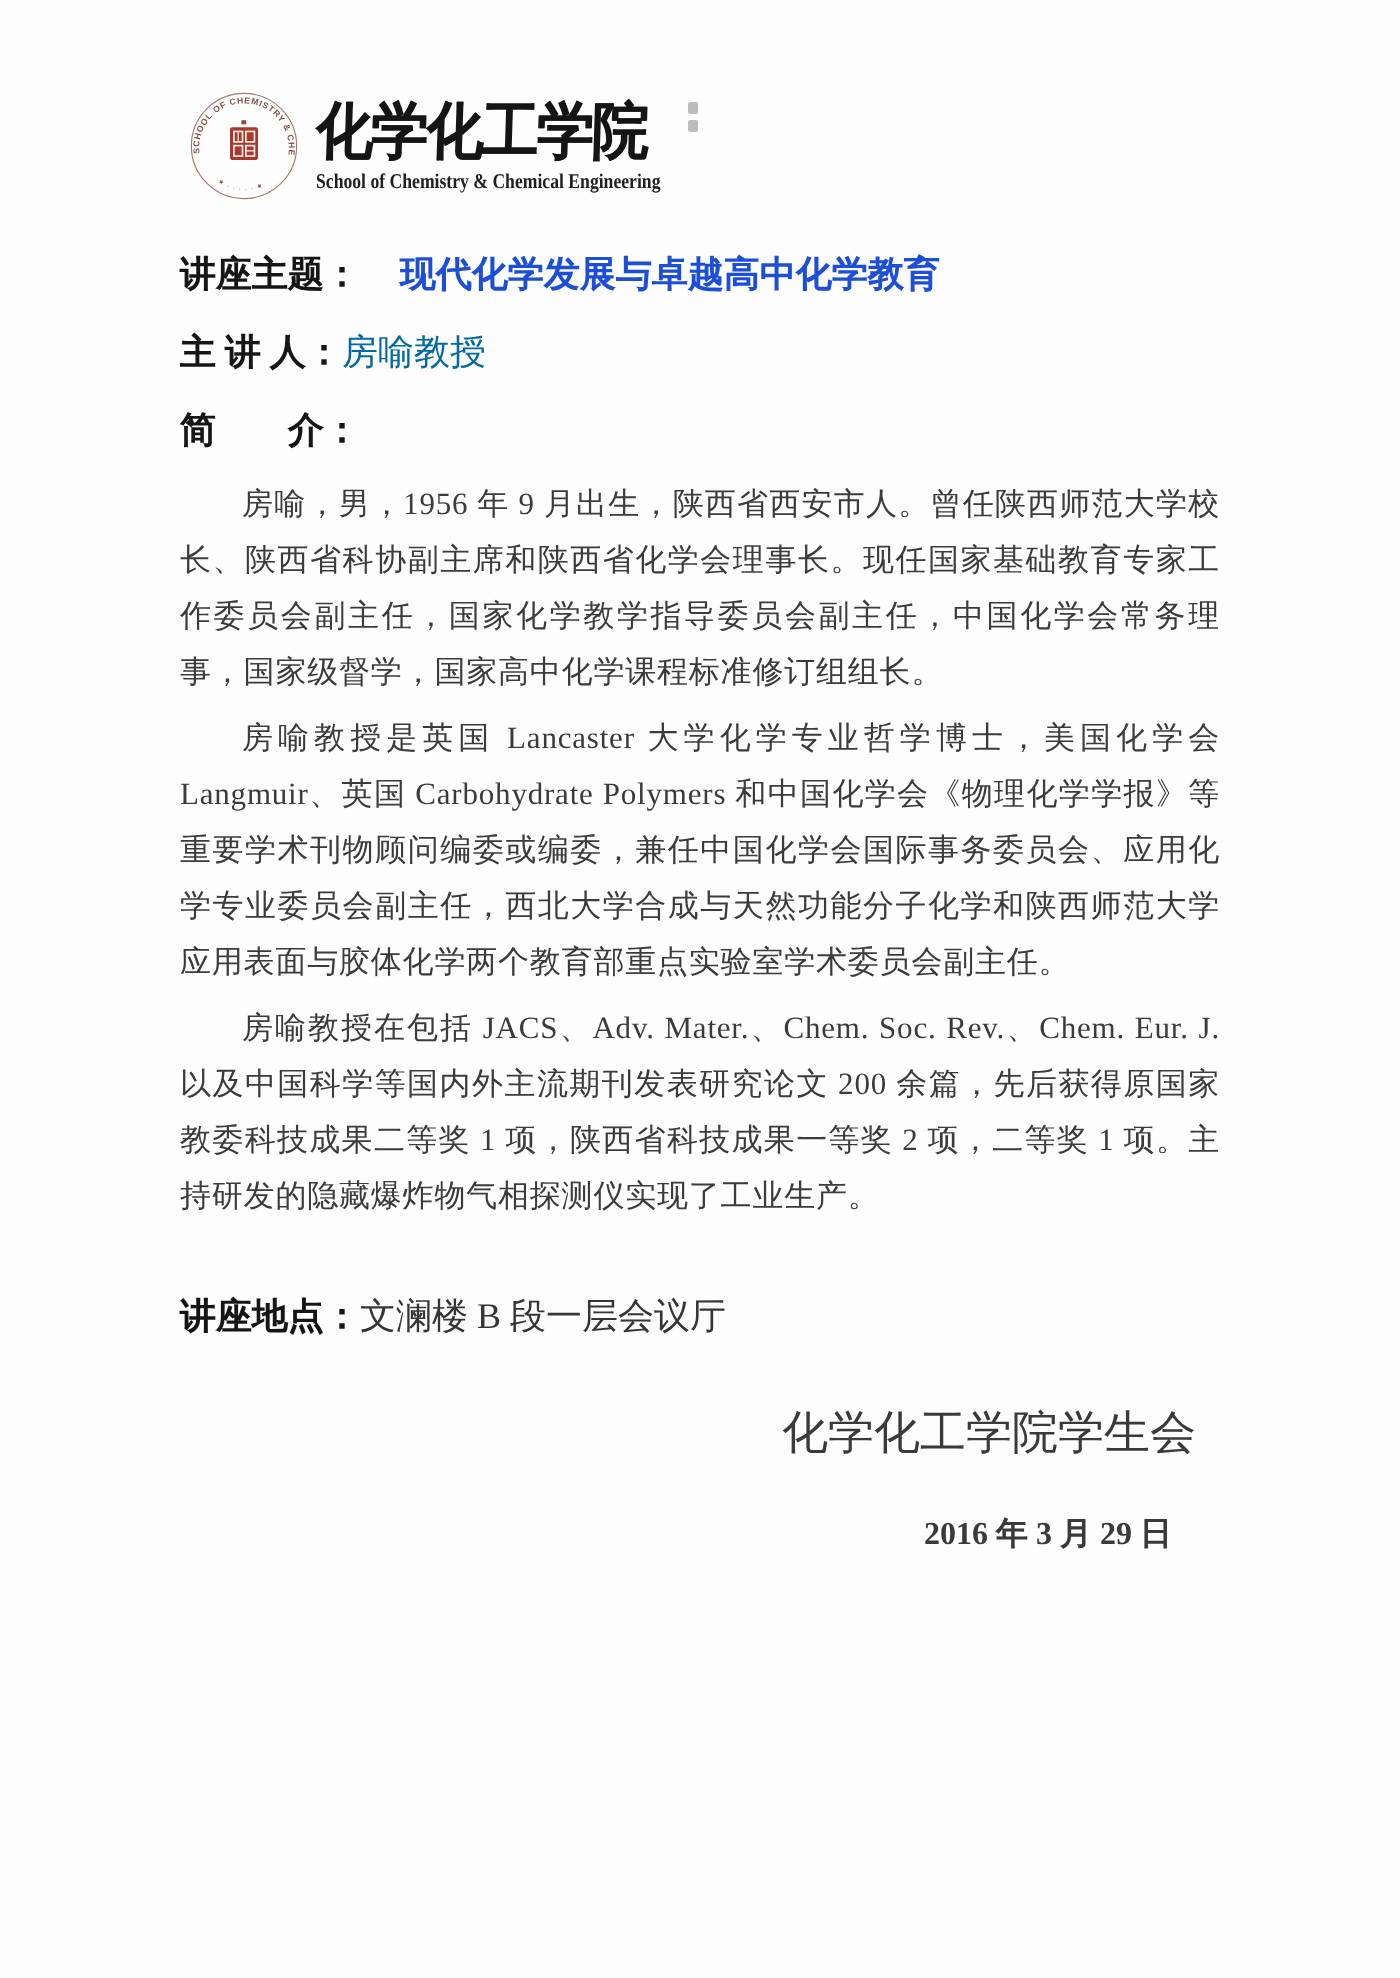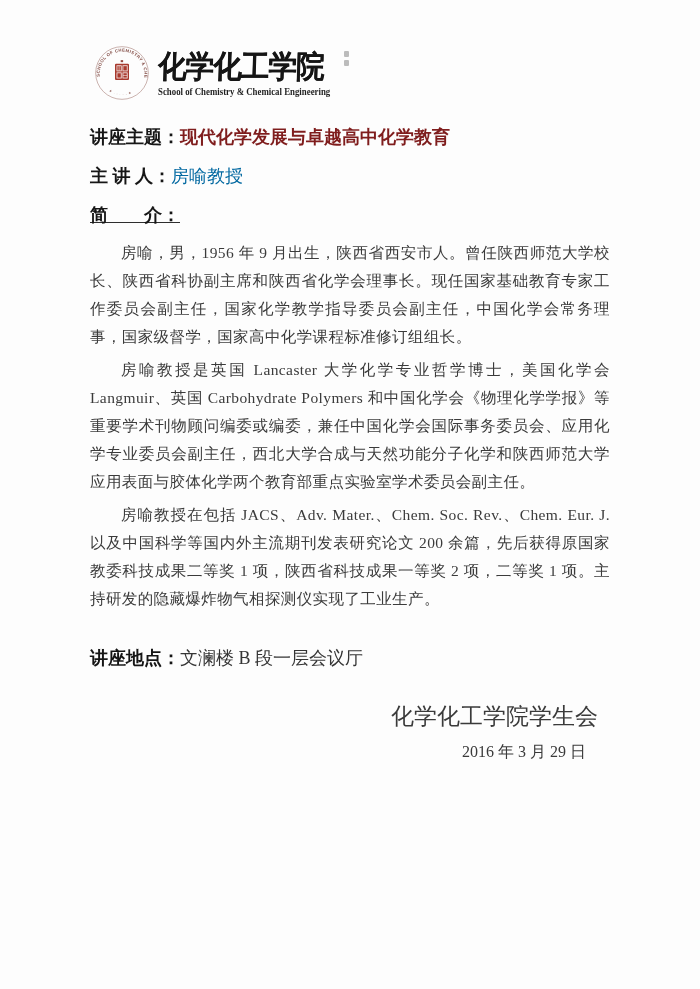--- a/index.html
+++ b/index.html
@@ -57,24 +57,24 @@
     line-height: 52px;
     letter-spacing: 12px;
     color: #0e0e0e;
     margin: 4px 0 14px -10px;
     text-shadow: 0.6px 0.4px 0 #0e0e0e;
   }
 
   
   .meta-line { font-size: 18px; line-height: 20px; margin-bottom: 19px; white-space: nowrap; }
   .meta-line .lbl { font-weight: bold; color: #161616; }
-  .meta-line .val-bold { font-weight: bold; color: #7f1d1d; }
+  .meta-line .val-bold { font-weight: bold; color: #1d4ed8; margin-left: 20px; }
   .meta-line .val { color: #0369a1; }
   .meta { margin-top: 16px; }
-  .meta .meta-line:last-child { margin-bottom: 14px; text-decoration: underline; }
+  .meta .meta-line:last-child { margin-bottom: 14px; }
 
   
   .bio p {
     font-size: 15.5px;
     line-height: 28px;
     text-align: justify;
     text-indent: 2em;
     color: #3b3b3b;
     margin-bottom: 5px;
     letter-spacing: 0.4px;
@@ -82,21 +82,21 @@
 
   
   .schedule { margin-top: 32px; }
   .sched-line { font-size: 18px; line-height: 26px; white-space: nowrap; }
   .sched-line .lbl { font-weight: bold; color: #151515; }
   .sched-line .val { color: #353535; }
 
   
   .signature { margin-top: 36px; text-align: right; color: #3a3a3a; }
   .sig-org { font-size: 23px; line-height: 20px; padding-right: 12px; margin-top: 28px; }
-  .sig-date { font-size: 16px; line-height: 20px; margin-top: 15px; padding-right: 24px; }
+  .sig-date { font-size: 16px; line-height: 20px; margin-top: 31px; padding-right: 24px; font-weight: bold; }
 
   
   .seal-rim-text { font-family: "Liberation Sans", sans-serif; font-size: 4.6px; font-weight: bold; letter-spacing: 0.45px; fill: #855049; }
   .seal-bottom-text { font-family: "Liberation Sans", sans-serif; font-size: 3.6px; letter-spacing: 0.6px; fill: #8a564f; }
 </style>
 </head>
 <body>
 
 <div class="page">
 

